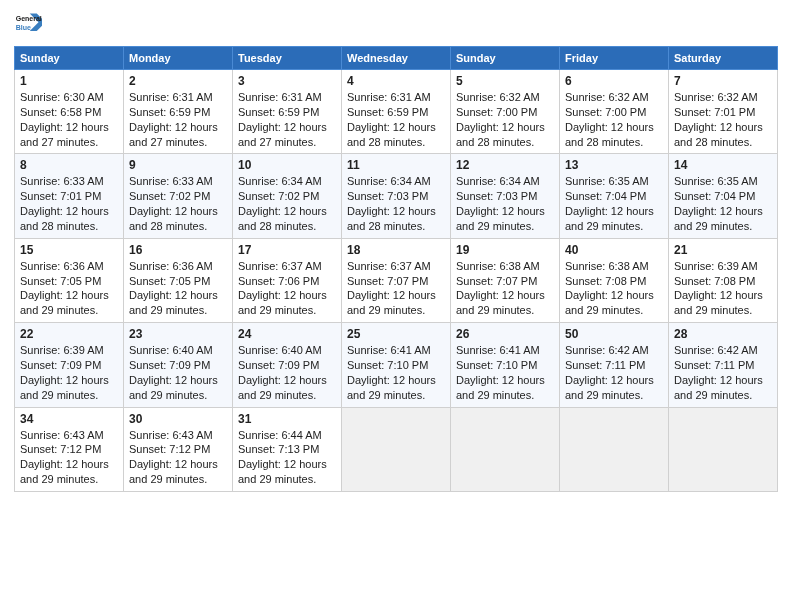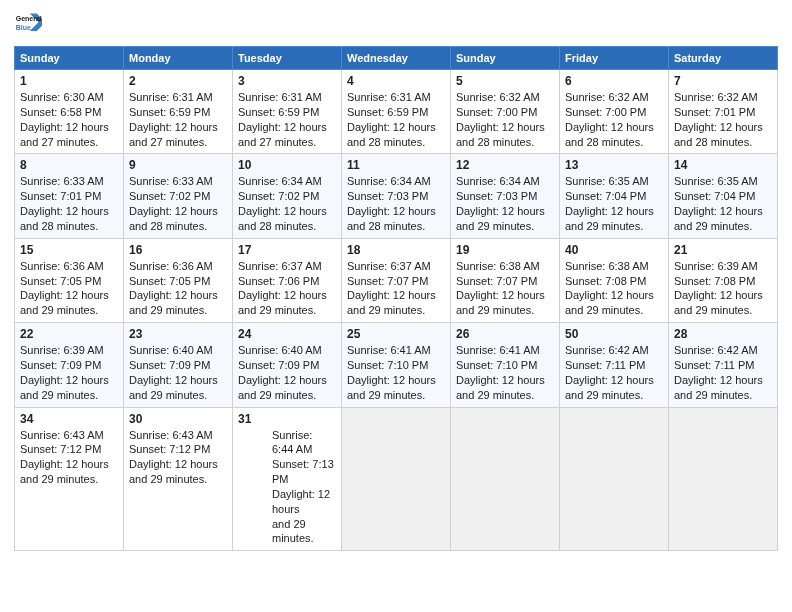--- a/index.html
+++ b/index.html
@@ -328,21 +328,21 @@
           </td>
           <td>
             <span class="day-num">30</span>
             <div class="day-info" style="white-space: pre-line;">Sunrise: 6:43 AM
 Sunset: 7:12 PM
 Daylight: 12 hours
 and 29 minutes.</div>
           </td>
           <td>
             <span class="day-num">31</span>
-            <div class="day-info" style="white-space: pre-line; margin-left: 34px;">Sunrise: 6:44 AM
+            <div class="day-info" style="white-space: pre-line;">Sunrise: 6:44 AM
 Sunset: 7:13 PM
 Daylight: 12 hours
 and 29 minutes.</div>
           </td>
           <td class="empty"></td>
           <td class="empty"></td>
           <td class="empty"></td>
           <td class="empty"></td>
         </tr>
       </tbody>

